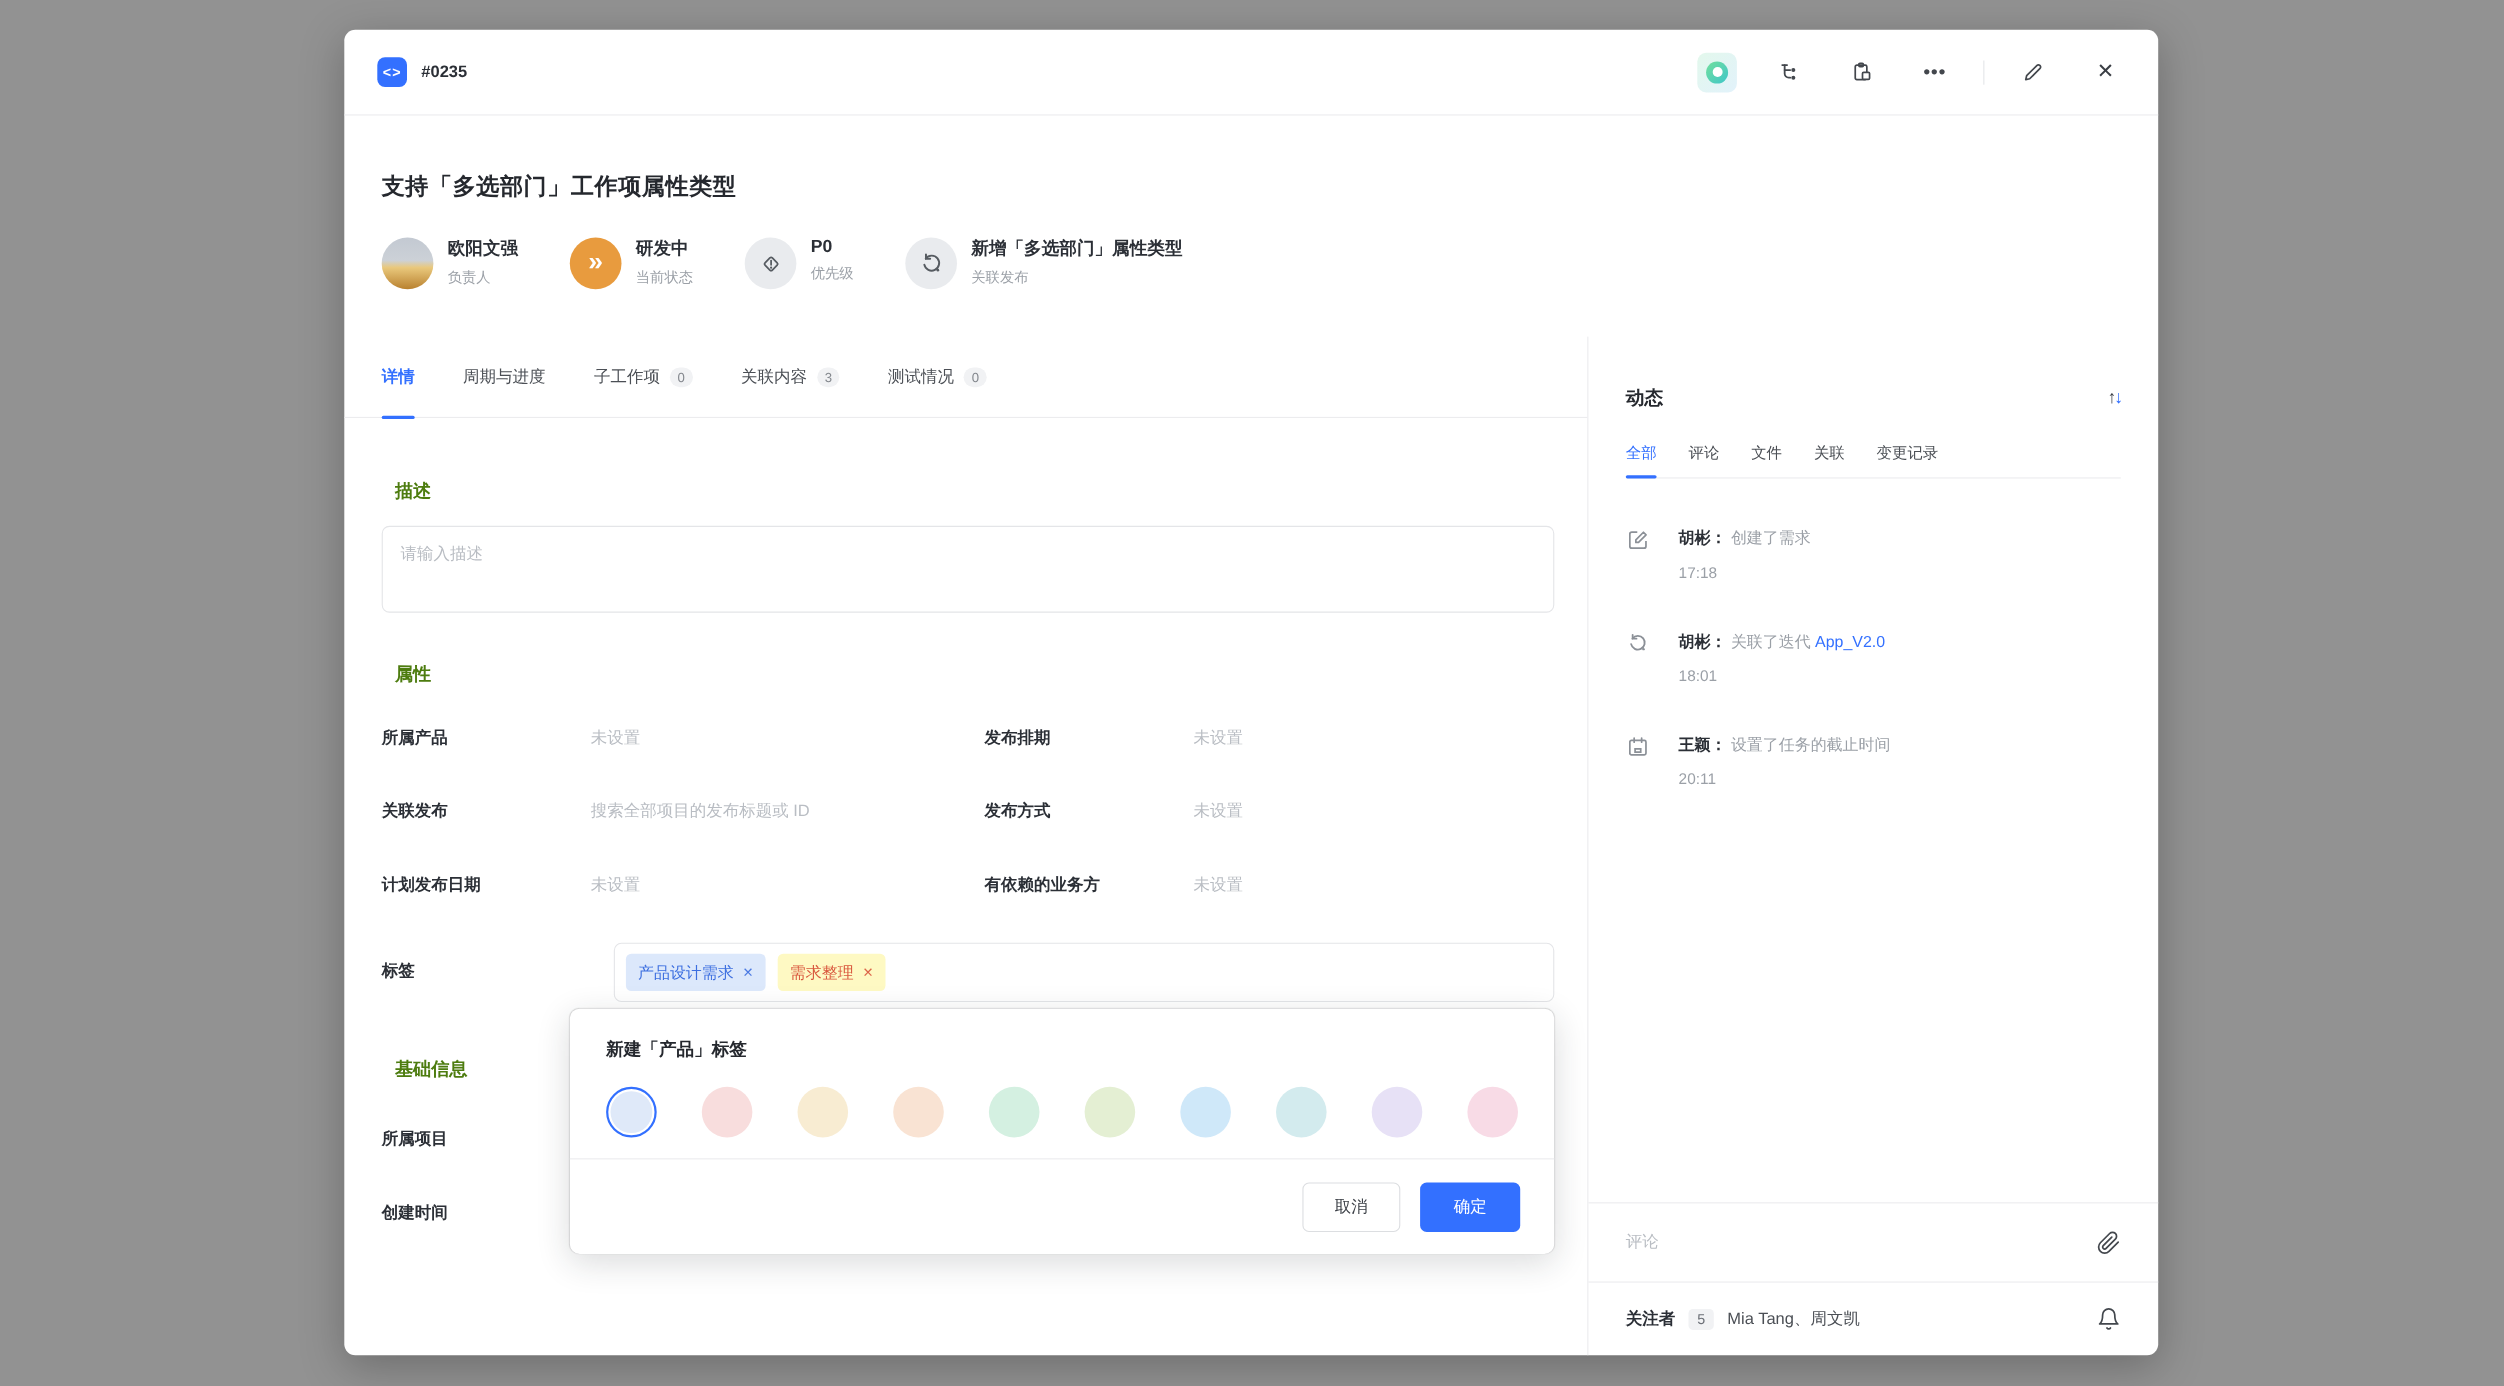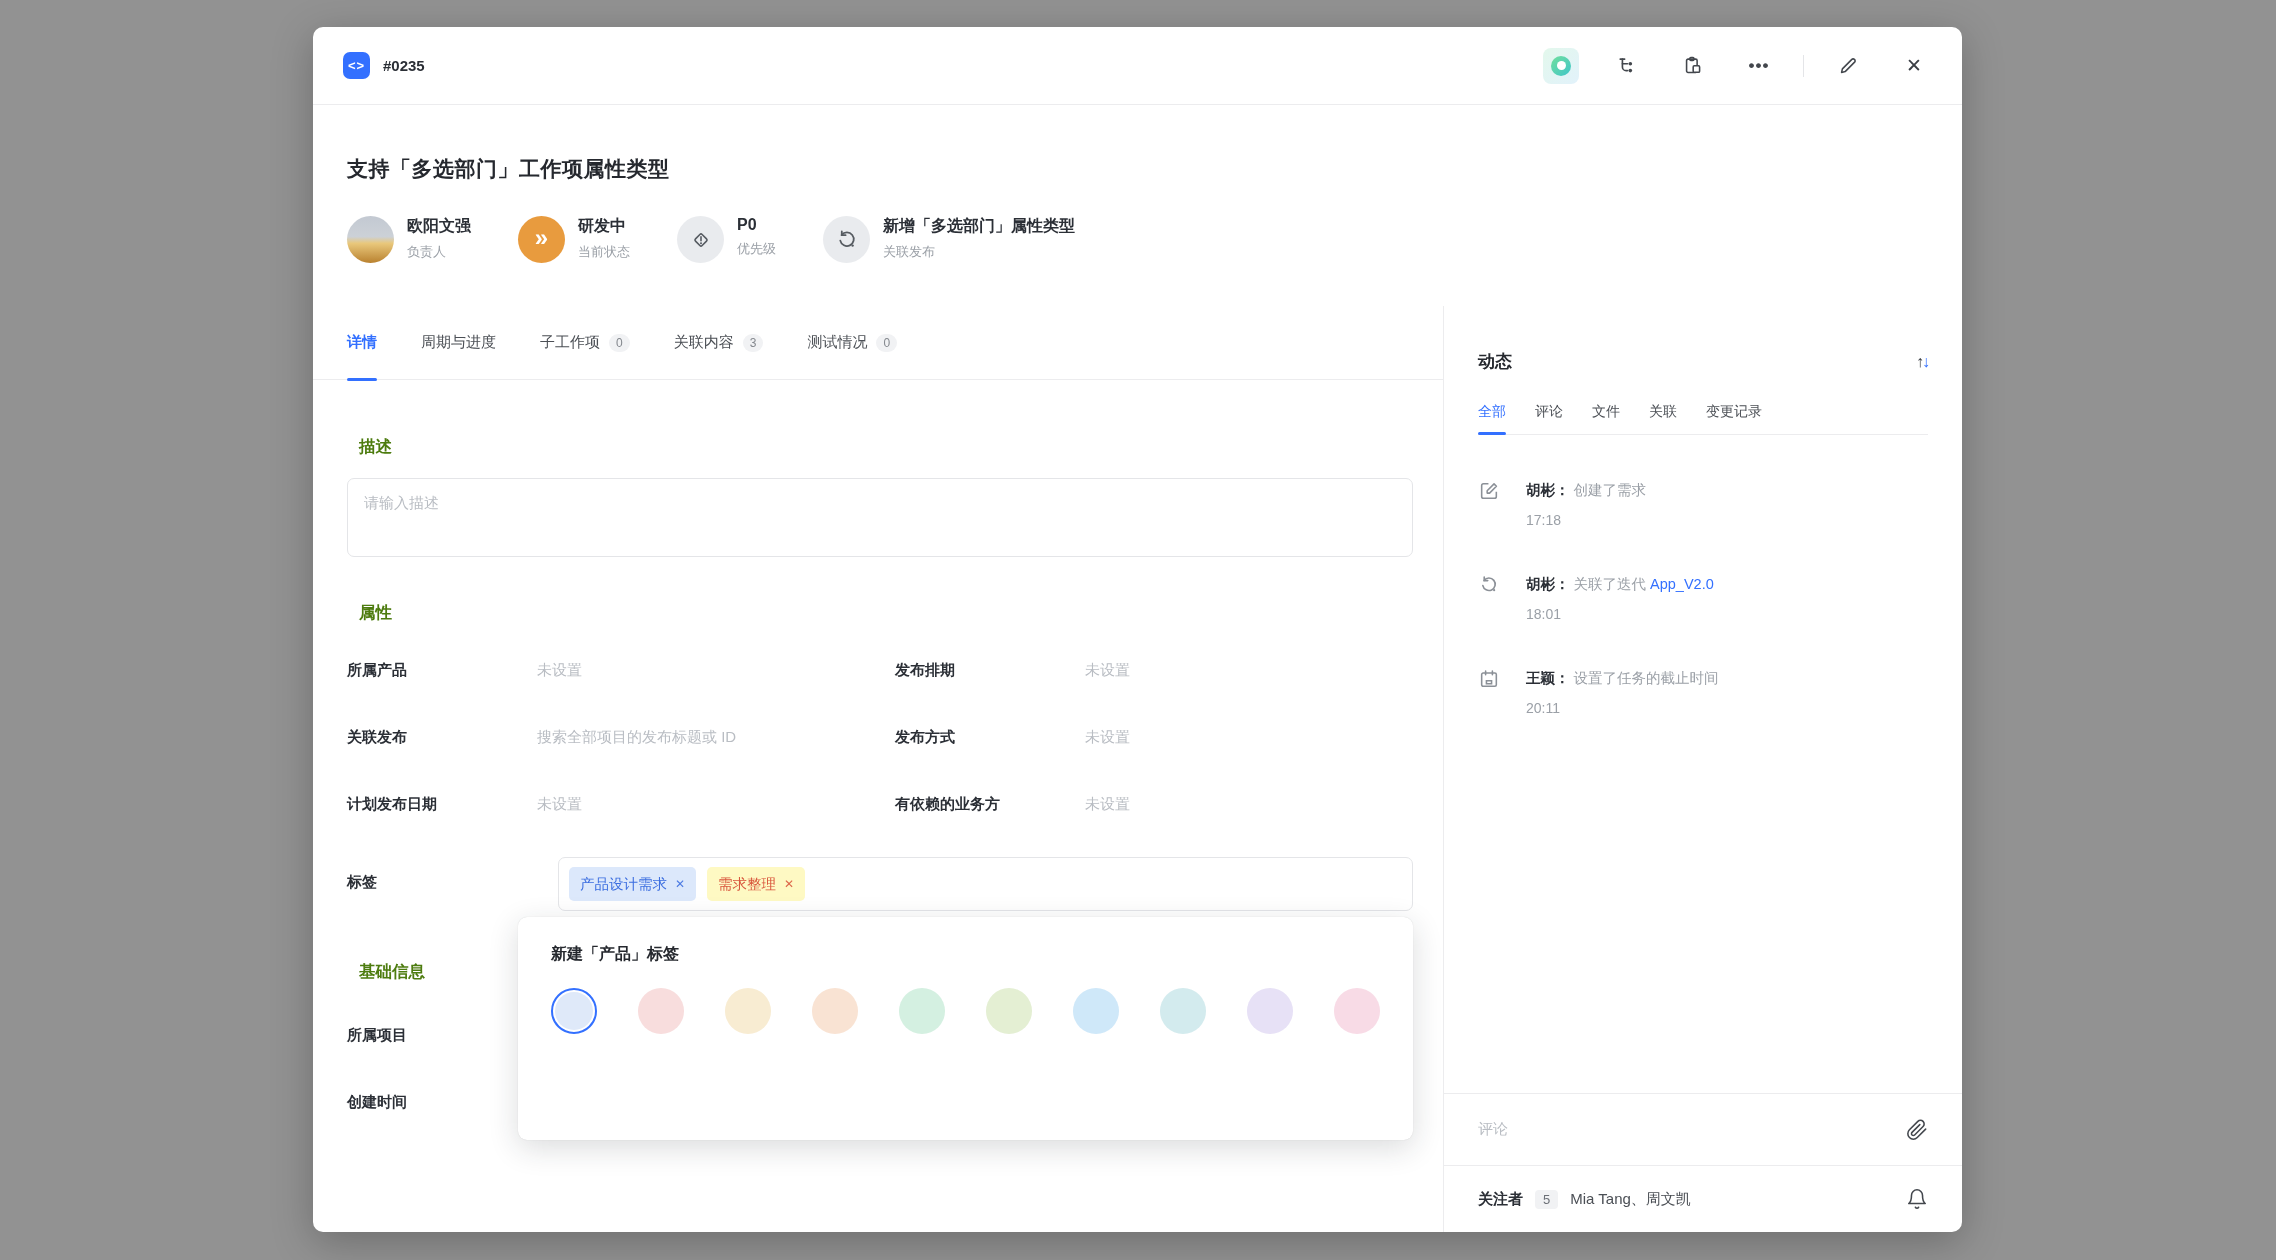--- a/index.html
+++ b/index.html
@@ -294,20 +294,24 @@
       <span class="sw" style="background: rgb(248, 221, 221);"></span>
       <span class="sw" style="background: rgb(248, 236, 210);"></span>
       <span class="sw" style="background: rgb(249, 227, 211);"></span>
       <span class="sw" style="background: rgb(212, 240, 225);"></span>
       <span class="sw" style="background: rgb(228, 239, 211);"></span>
       <span class="sw" style="background: rgb(207, 232, 249);"></span>
       <span class="sw" style="background: rgb(211, 235, 238);"></span>
       <span class="sw" style="background: rgb(231, 225, 246);"></span>
       <span class="sw" style="background: rgb(248, 219, 230);"></span>
     </div>
+    <div class="popup-footer">
+      <div class="btn btn-cancel">取消</div>
+      <div class="btn btn-ok">确定</div>
+    </div>
   </div>
 
   <div class="sidebar">
     <div class="sb-head">
       <span class="sb-title">动态</span>
       <span class="sort-ic">
         <span class="up">↑</span><span class="dn">↓</span>
       </span>
     </div>
     <div class="sb-tabs">

